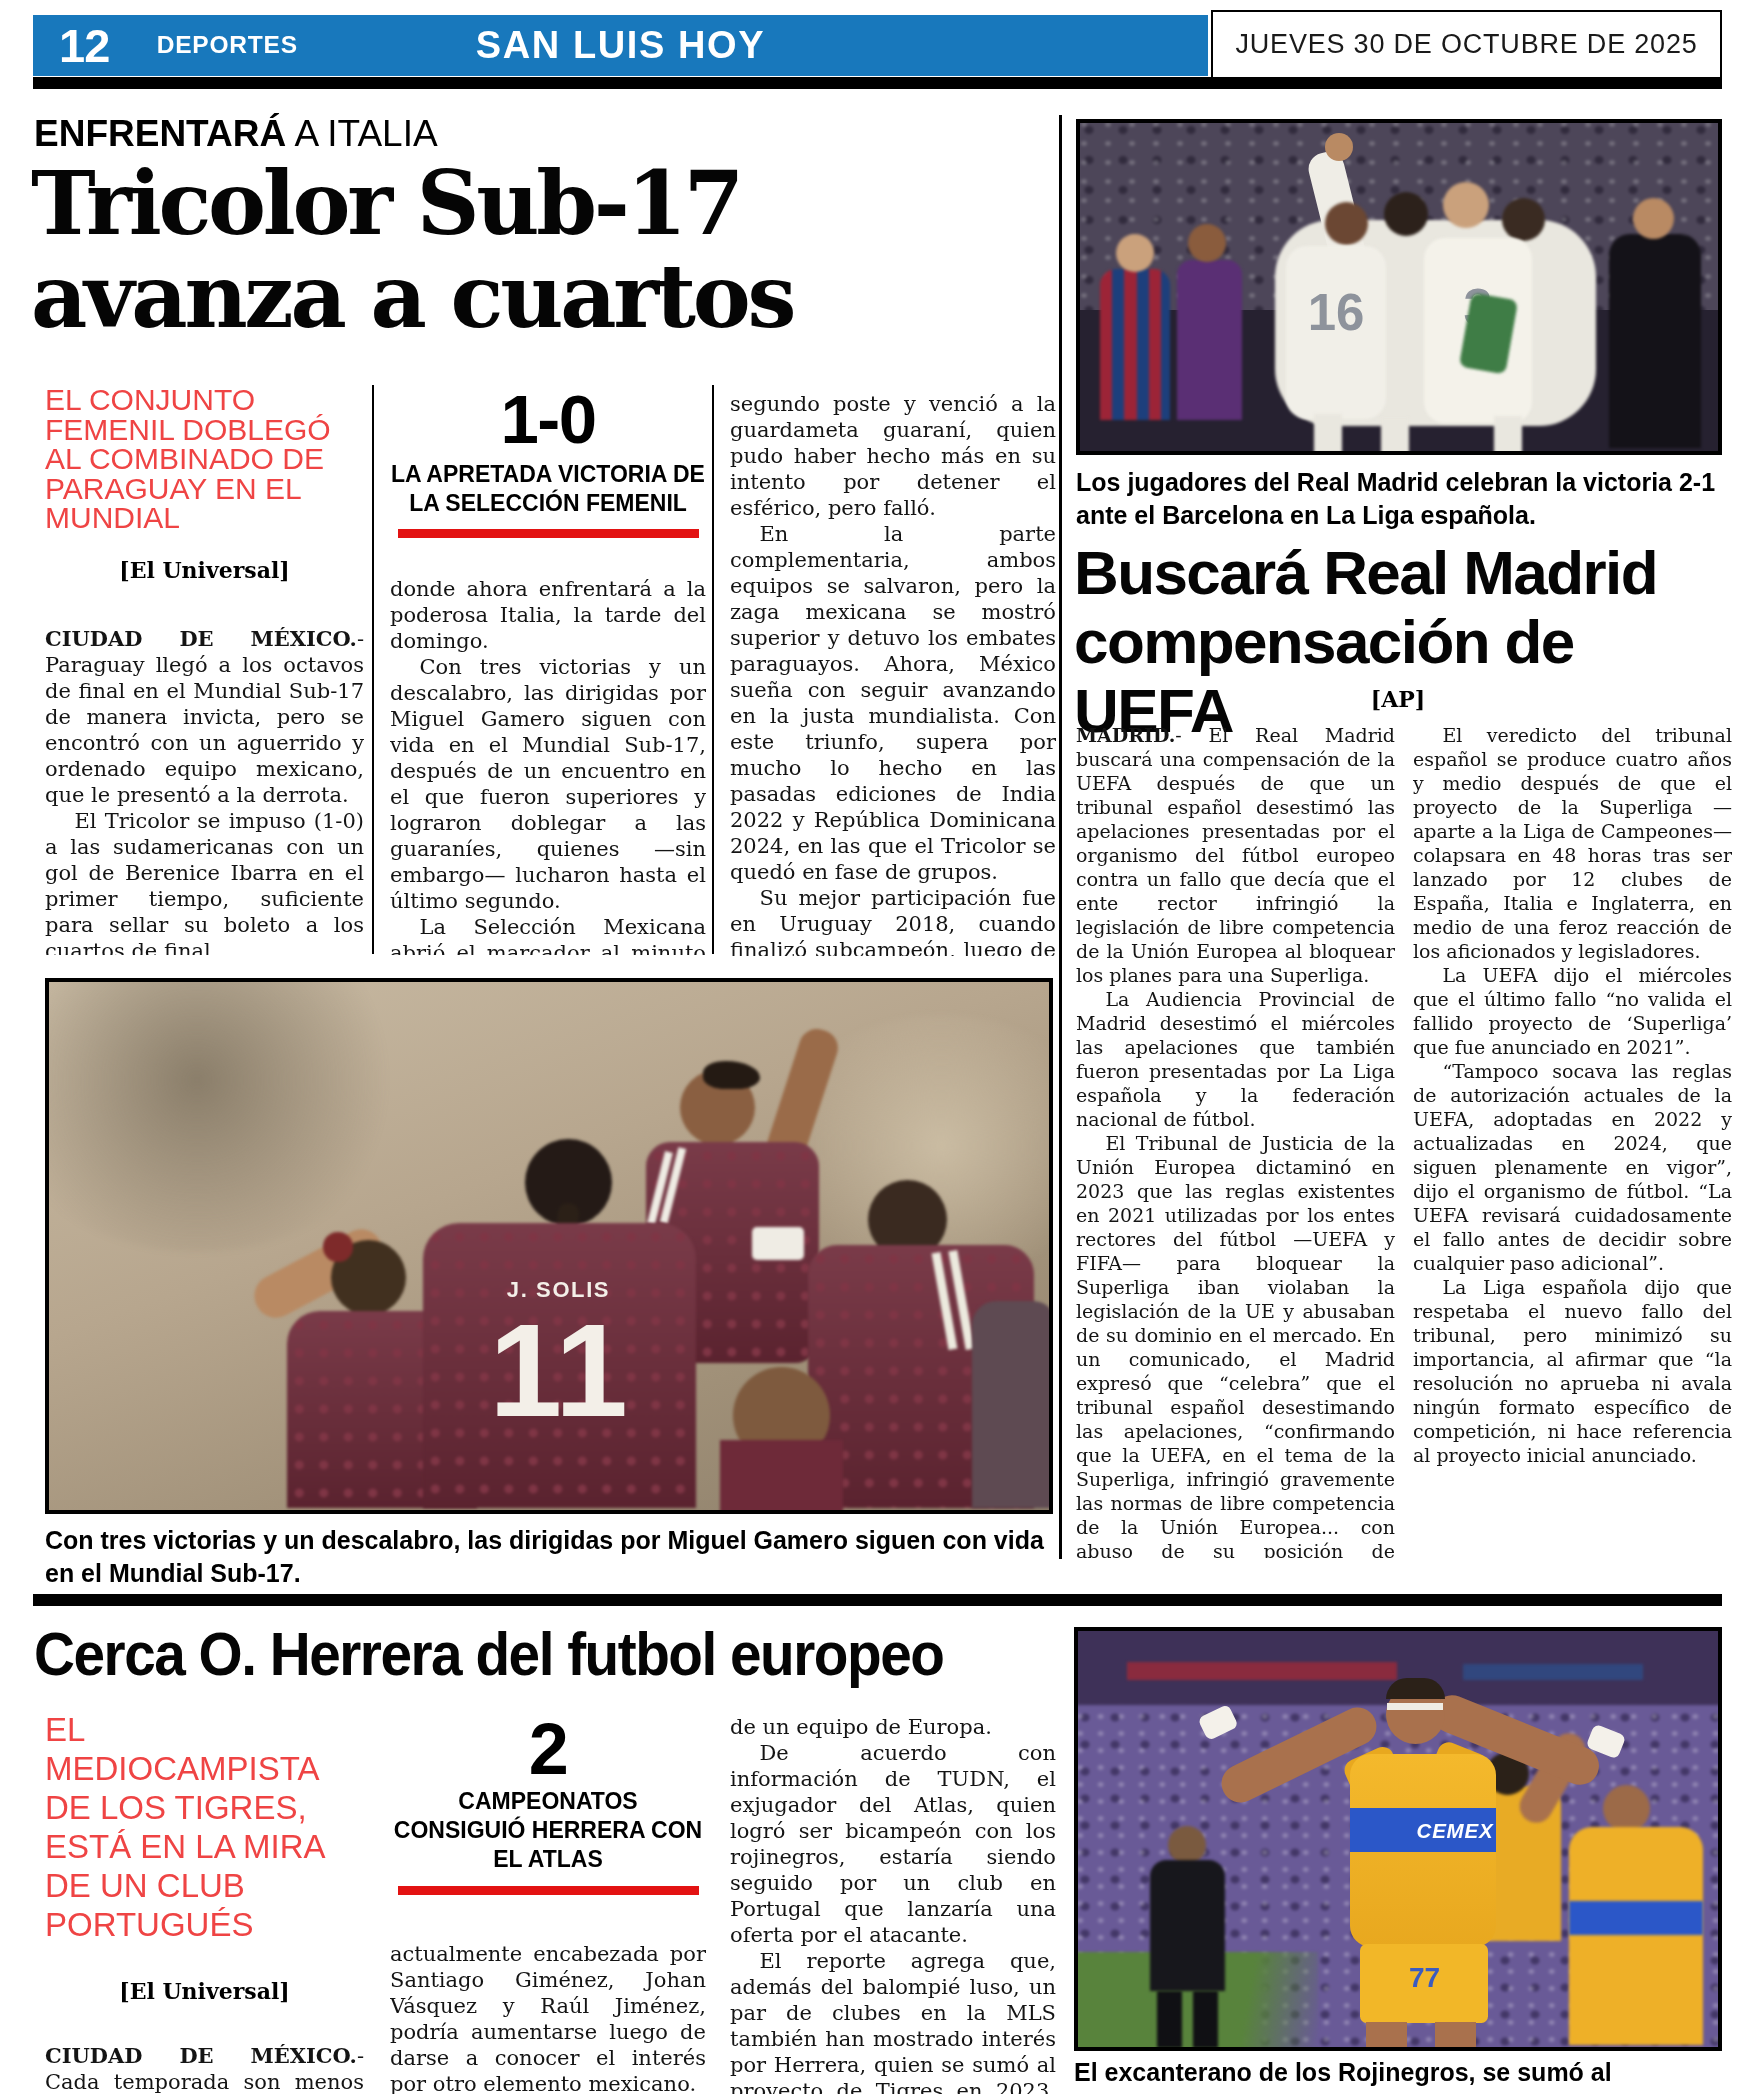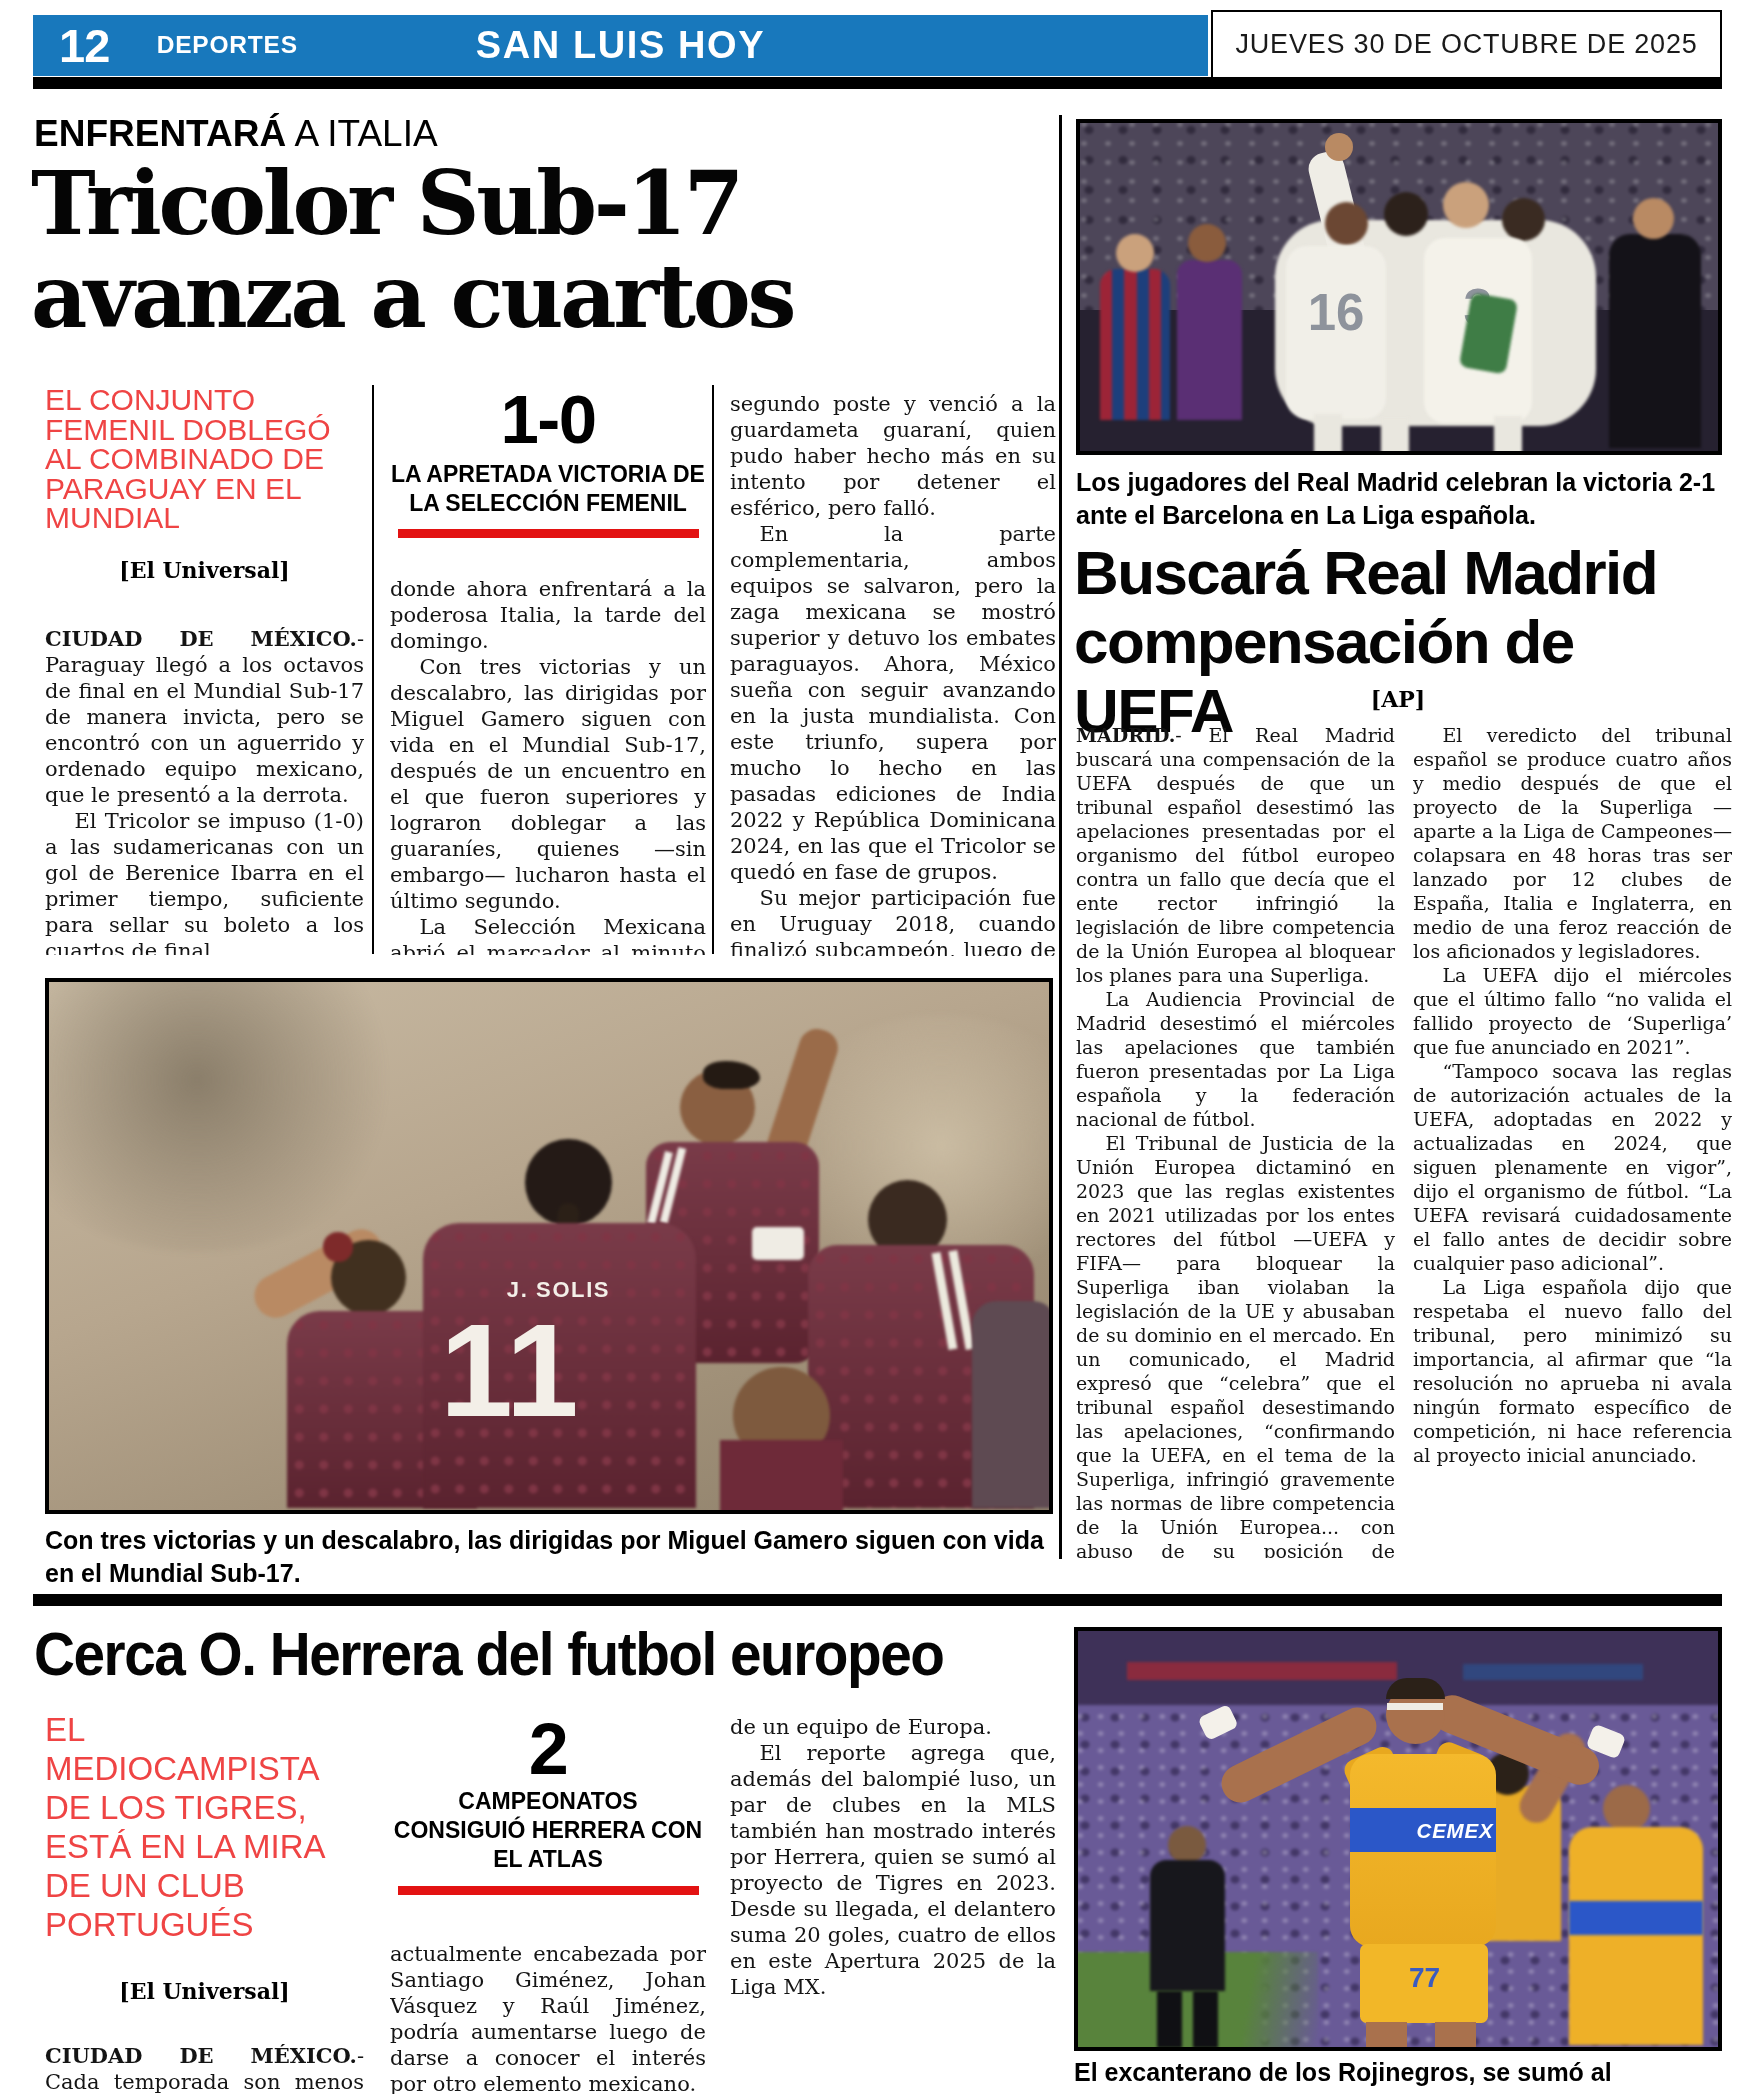--- a/index.html
+++ b/index.html
@@ -51,21 +51,21 @@
      background-image:radial-gradient(rgba(255,255,255,.22) 2.5px,rgba(0,0,0,0) 3.3px),
                       radial-gradient(rgba(15,10,25,.45) 4.1px,rgba(0,0,0,0) 4.9px);
      background-size:24px 19px,34px 30px;filter:blur(1.6px);}
   .crowd-tg{background-color:#695a97;
      background-image:radial-gradient(rgba(255,255,255,.25) 2.5px,rgba(0,0,0,0) 3.3px),
                       radial-gradient(rgba(30,20,55,.5) 4.1px,rgba(0,0,0,0) 4.9px);
      background-size:20.5px 17px,30px 27px;filter:blur(1.6px);}
   .blur2{filter:blur(1.6px);}
   .blur4{filter:blur(3.3px);}
   .mx-name{font-family:"Liberation Sans",sans-serif;font-weight:700;font-size:22px;letter-spacing:1.6px;color:#f3efe8;text-align:center;}
-  .mx-num{font-family:"Liberation Sans",sans-serif;font-weight:700;font-size:131px;line-height:123px;color:#f3efe8;}
+  .mx-num{font-family:"Liberation Sans",sans-serif;font-weight:700;font-size:131px;line-height:123px;color:#f3efe8;text-align:center;}
   .rm-num{font-family:"Liberation Sans",sans-serif;font-weight:700;color:#8e939c;text-align:center;}
   .tg-sponsor{font-family:"Liberation Sans",sans-serif;font-weight:700;font-style:italic;font-size:20.5px;color:#fff;text-align:center;letter-spacing:0.8px;padding-left:32px;}
   .tg-num{font-family:"Liberation Sans",sans-serif;font-weight:700;font-size:28px;color:#3b5bc0;}
 </style>
 </head>
 <body>
 
 <div class="page">
 
   <div class="abs hdr-blue">
@@ -175,20 +175,21 @@
     <div class="stat-cap" style="margin-top:3.3px;">CAMPEONATOS CONSIGUIÓ HERRERA CON EL ATLAS</div>
     <div class="red-rule" style="width:301px;"></div>
     <div class="bodytxt" style="margin-top:46px;">
       <p>actualmente encabezada por Santiago Giménez, Johan Vásquez y Raúl Jiménez, podría aumentarse luego de darse a conocer el interés por otro elemento mexicano.</p>
 
     </div>
   </div>
 
   <div class="abs col bodytxt" style="left:730px;top:1714px;width:326px;height:382px;">
     <p>de un equipo de Europa.</p>
+    <p class="ind">De acuerdo con información de TUDN, el exjugador del Atlas, quien logró ser bicampeón con los rojinegros, estaría siendo seguido por un club en Portugal que lanzaría una oferta por el atacante.</p>
     <p class="ind">El reporte agrega que, además del balompié luso, un par de clubes en la MLS también han mostrado interés por Herrera, quien se sumó al proyecto de Tigres en 2023. Desde su llegada, el delantero suma 20 goles, cuatro de ellos en este Apertura 2025 de la Liga MX.</p>
   </div>
 
   <div class="abs photo" style="left:1076px;top:119px;width:646px;height:336px;">
     <div class="absf crowd-rm" style="left:-8.2px;top:-8.2px;width:663px;height:205px;"></div>
     <div class="absf" style="left:-8.2px;top:187px;width:663px;height:151px;background:#262130;"></div>
 
     <div class="absf blur2" style="left:19.6px;top:146px;width:70px;height:151px;background:repeating-linear-gradient(90deg,#9c2437 0 12.3px,#1d3f7c 12.3px 24.5px);border-radius:16.4px 16.4px 0 0;"></div>
     <div class="absf blur2 circ" style="left:36px;top:111px;width:38px;height:38px;background:#caa17c;"></div>
     <div class="absf blur2" style="left:97px;top:137px;width:65px;height:160px;background:#5a2f74;border-radius:14.7px 14.7px 0 0;"></div>

